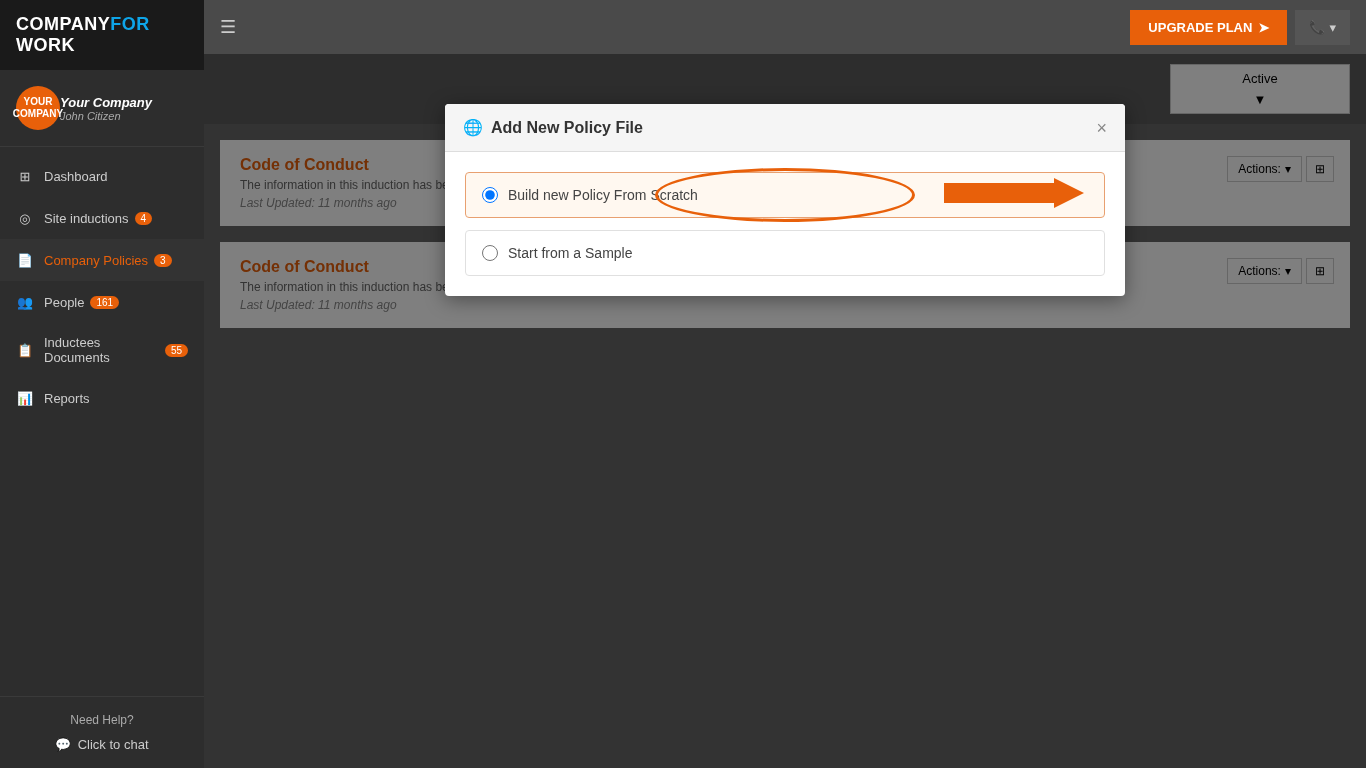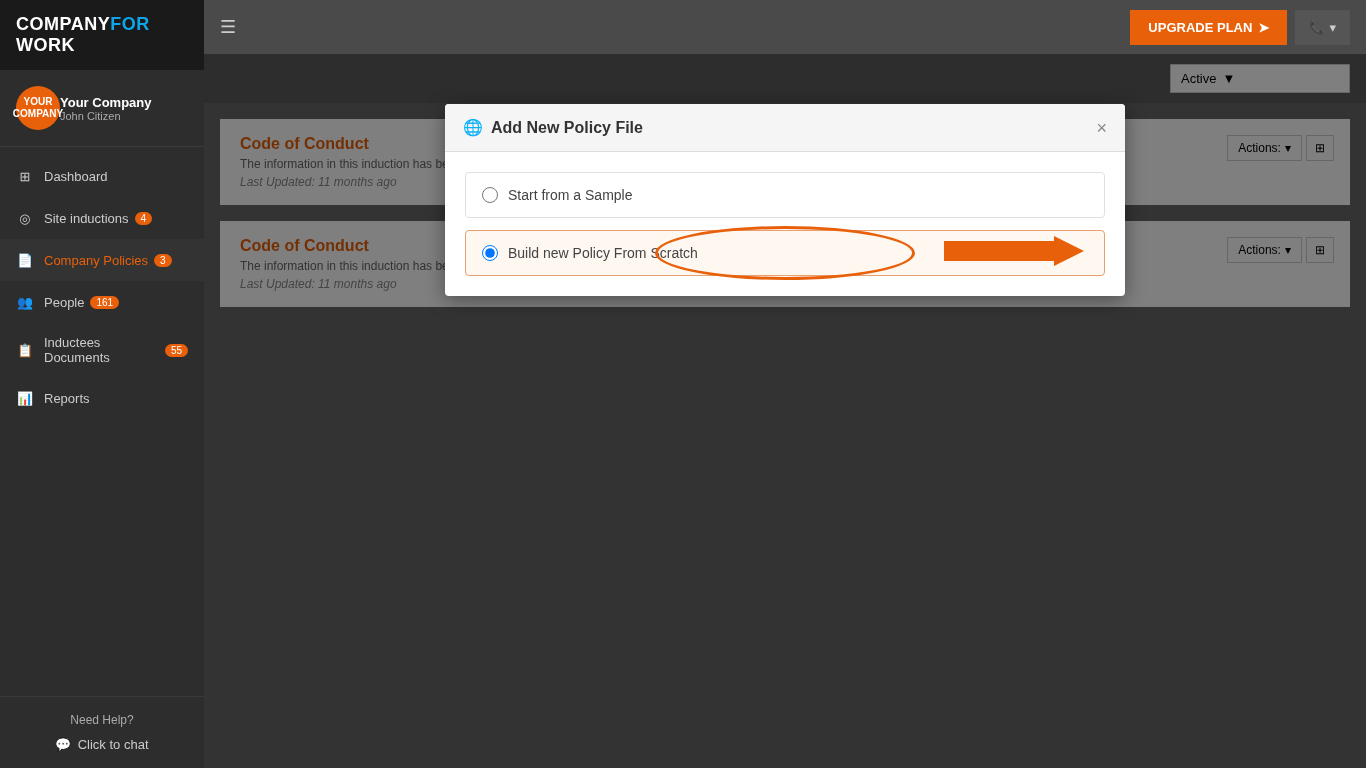--- a/index.html
+++ b/index.html
@@ -47,20 +47,21 @@
       font-size: 10px;
       color: #fff;
       font-weight: bold;
       flex-shrink: 0;
       text-align: center;
       line-height: 1.2;
     }
     .profile-info {
       display: flex;
       flex-direction: column;
+      font-style: italic;
     }
     .profile-company {
       color: #fff;
       font-size: 13px;
       font-weight: bold;
     }
     .profile-name {
       color: #aaa;
       font-size: 11px;
     }
@@ -196,20 +197,21 @@
     .active-select {
       background: #fff;
       border: 1px solid #ccc;
       padding: 6px 10px;
       font-size: 13px;
       display: flex;
       align-items: center;
       gap: 6px;
       min-width: 180px;
       cursor: pointer;
+      flex-direction: column;
     }
 
     
     .policy-list {
       padding: 16px;
     }
     .policy-item {
       background: #fff;
       margin-bottom: 16px;
       padding: 16px;
@@ -497,36 +499,36 @@
       <div class="modal">
         <div class="modal-header">
           <div class="modal-title-wrap">
             <span class="modal-globe">🌐</span>
             <span class="modal-title">Add New Policy File</span>
           </div>
           <button class="modal-close">×</button>
         </div>
         <div class="modal-body">
 
-          <div class="radio-option">
-            <input type="radio" name="policy-option" style="">
-            <span class="radio-label">Start from a Sample</span>
-          </div>
-
           <div class="radio-option selected" style="position:relative;">
             <input type="radio" name="policy-option" checked="" style="">
             <span class="radio-label">Build new Policy From Scratch</span>
 
             <div class="oval-highlight"></div>
 
             <div class="arrow-indicator">
               <svg class="arrow-shape" viewBox="0 0 140 30" xmlns="http://www.w3.org/2000/svg">
                 <polygon points="0,5 110,5 110,0 140,15 110,30 110,25 0,25" fill="#e8600a"></polygon>
               </svg>
             </div>
           </div>
 
+          <div class="radio-option">
+            <input type="radio" name="policy-option" style="">
+            <span class="radio-label">Start from a Sample</span>
+          </div>
+
         </div>
       </div>
     </div>
 
   </div>
 </div>
 
 </body></html>

